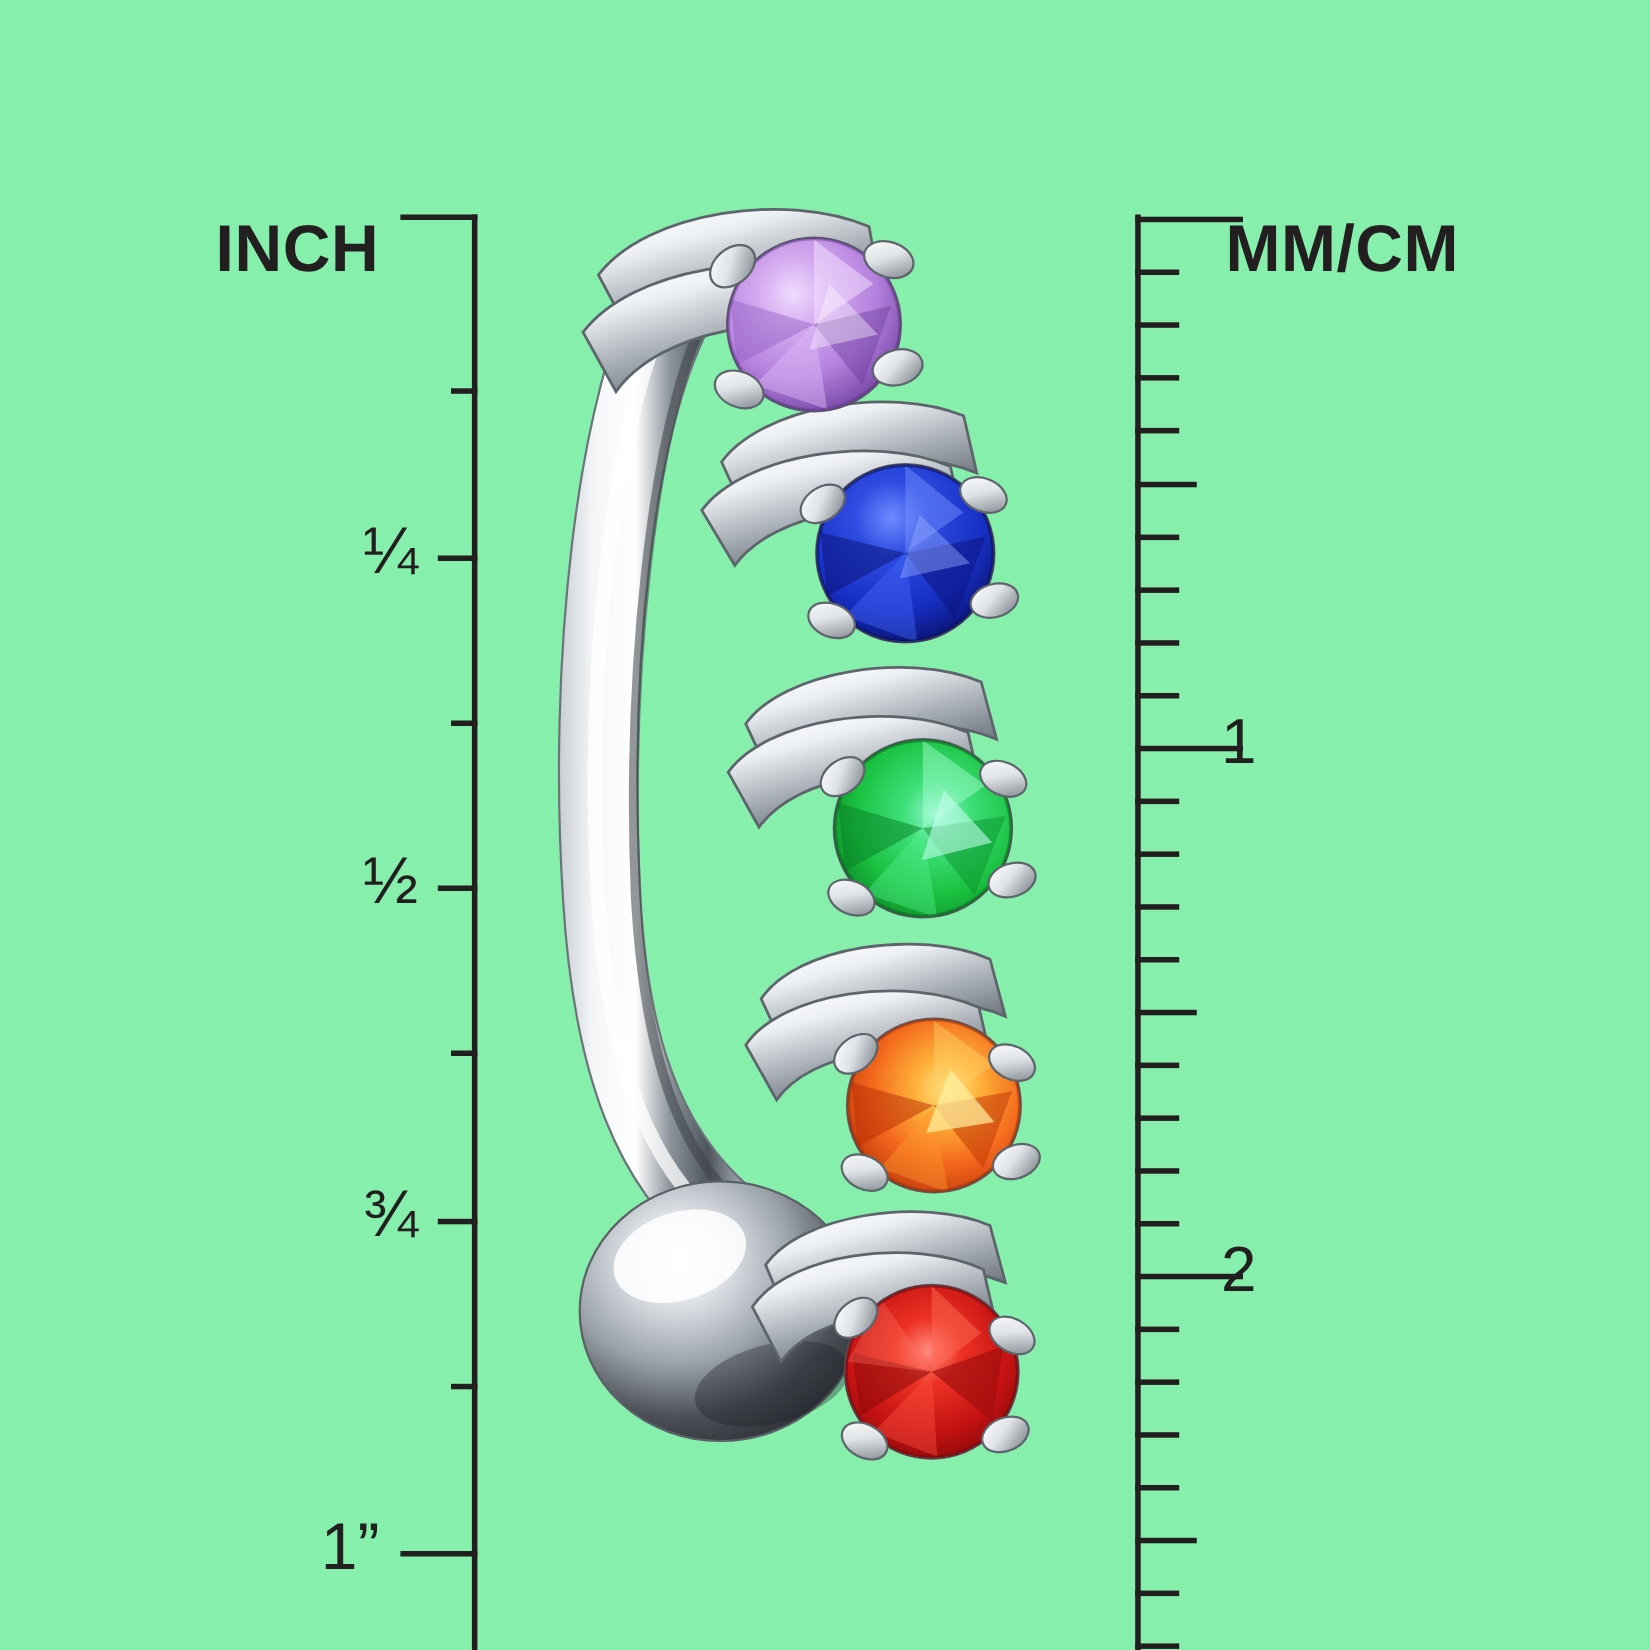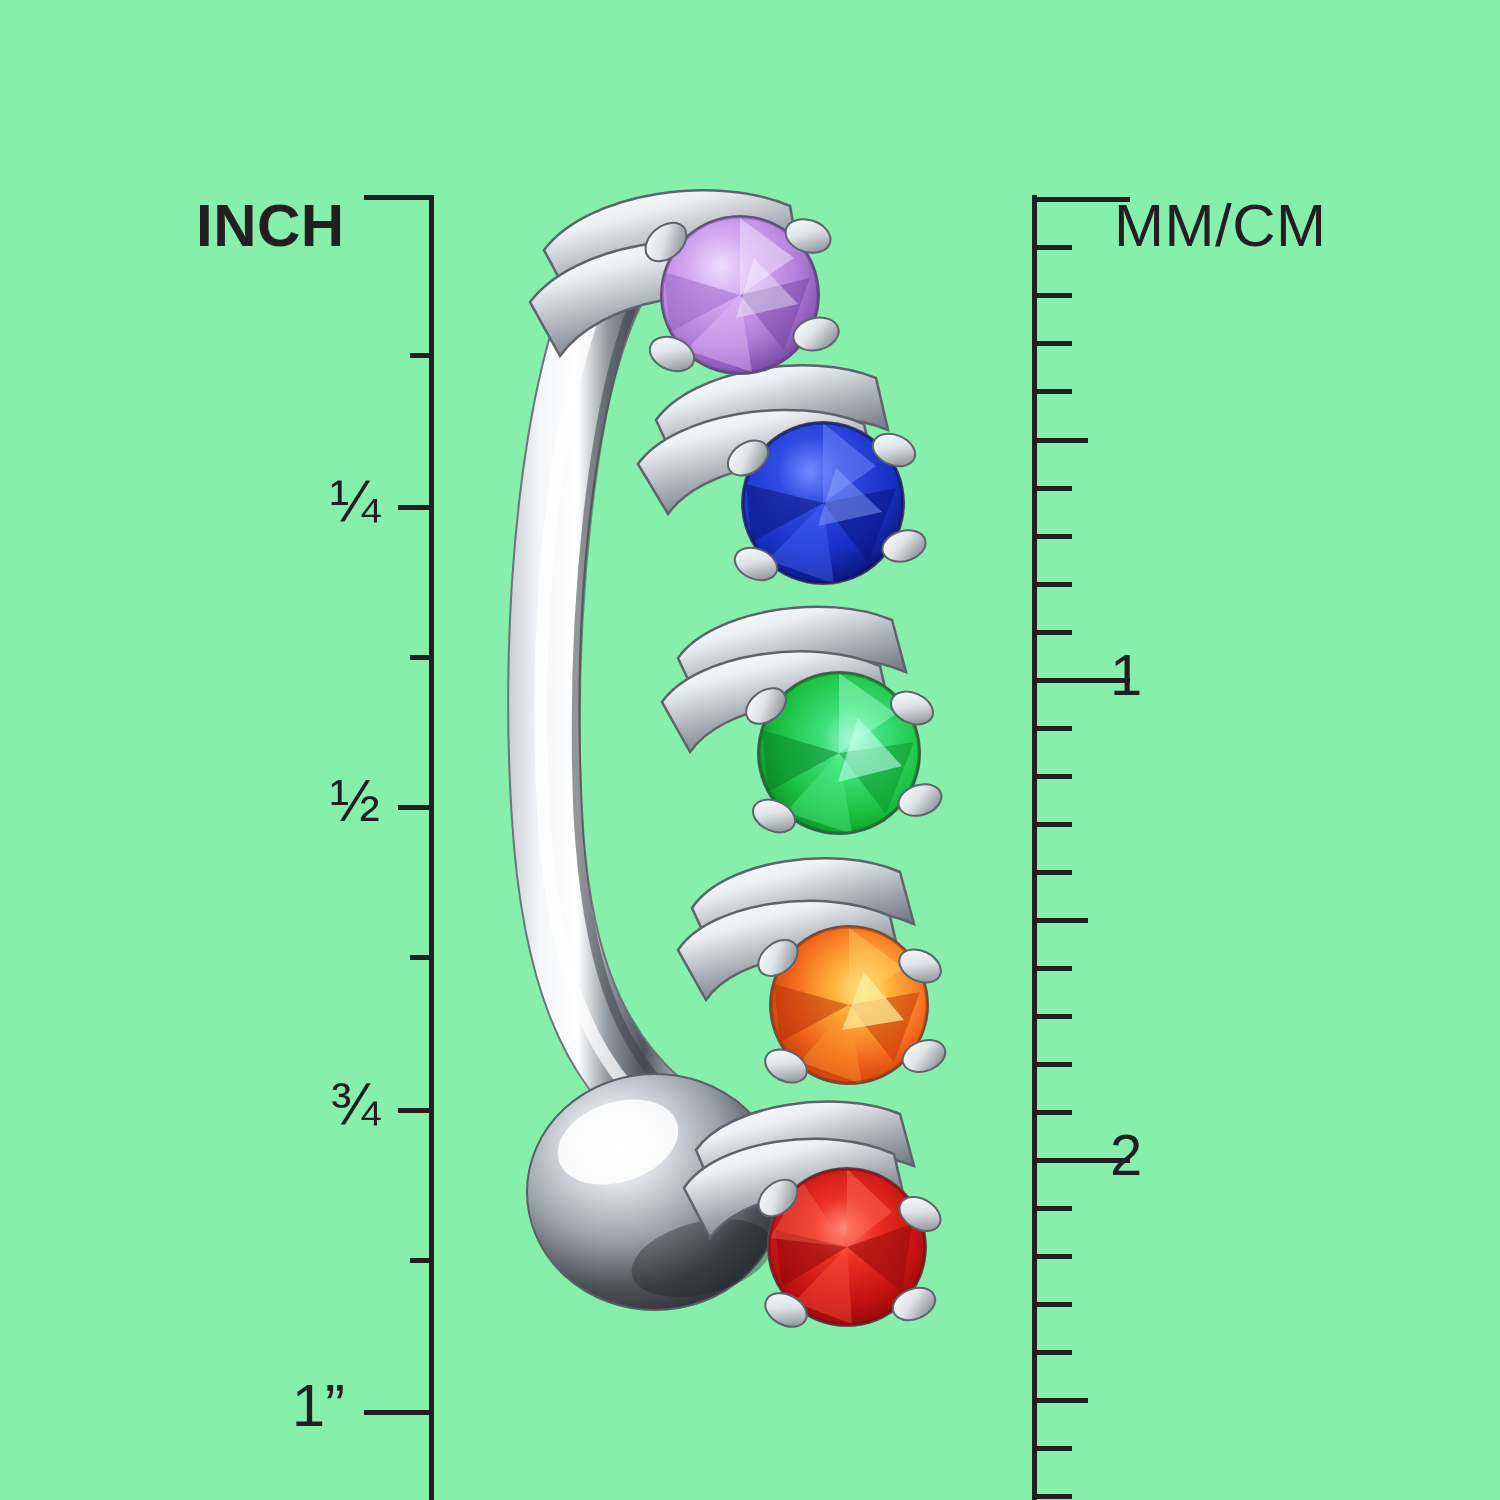--- a/index.html
+++ b/index.html
@@ -58,21 +58,21 @@
   .inch-label {
     font-size: 60px;
     text-align: right;
   }
 
   
   #mm-ruler-title {
     left: 1114px;
     top: 196px;
     font-size: 60px;
-    font-weight: 400;
+    font-weight: 700;
     line-height: 1;
   }
   #mm-axis {
     left: 1032px;
     top: 195px;
     height: 1305px;
   }
   .mm-label {
     font-size: 58px;
     text-align: left;

